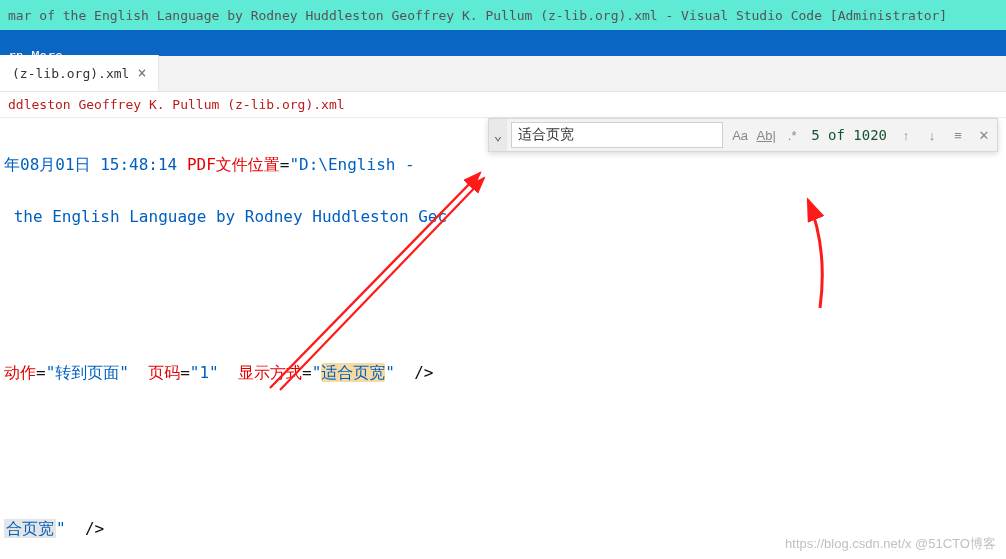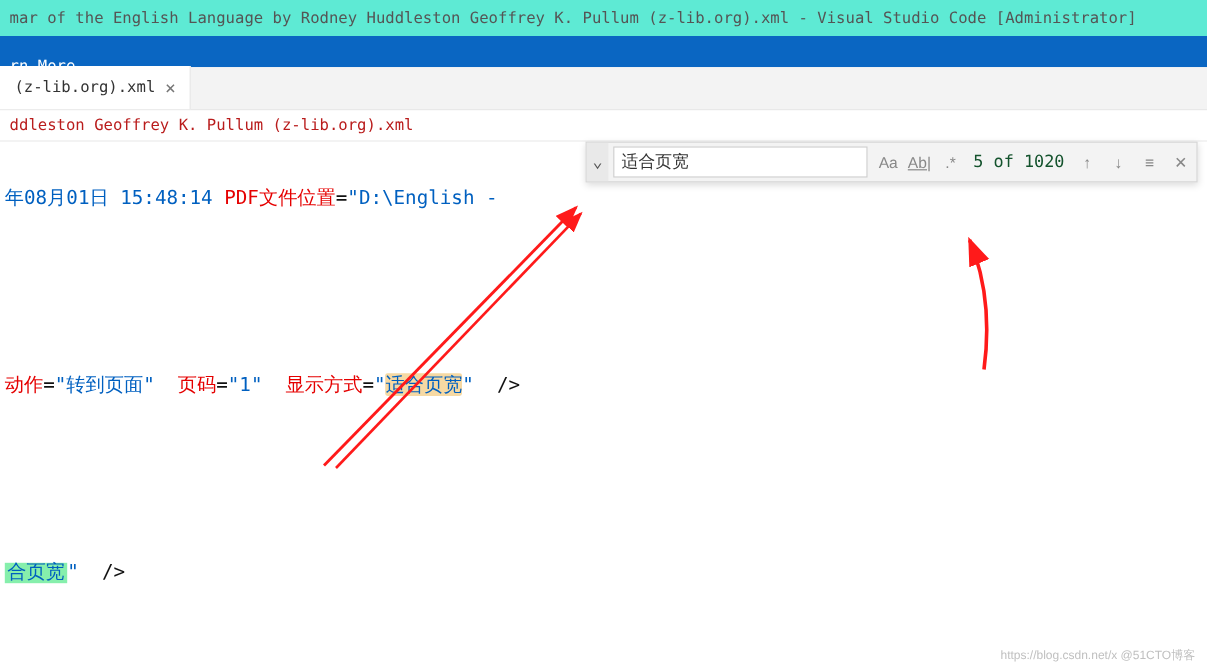--- a/index.html
+++ b/index.html
@@ -38,21 +38,21 @@
   .editor {
     position:relative; font-family:Consolas,"Microsoft YaHei",monospace;
     font-size:16px; line-height:26px; padding:8px 4px; white-space:pre;
     color:#333; overflow:hidden;
   }
   .ln  { display:block; }
   .red { color:#e50000; }
   .blu { color:#0060c0; }
   .blk { color:#111; }
   .hl  { background:#f6d9a3; border-radius:2px; }
-  .hl2 { background:#86efac;font-family:Liberation Serif, serif; }
+  .hl2 { background:#e5e5e5; }
   
   .find-widget {
     position:absolute; top:0; right:8px;
     width:510px; background:#f3f3f3;
     border:1px solid #d7d7d7;
     box-shadow:0 2px 6px rgba(0,0,0,0.15);
     display:flex; font-size:14px; z-index:5;
   }
   .find-toggle {
     width:18px; display:flex; align-items:center; justify-content:center;
@@ -71,21 +71,21 @@
     color:#888; font-size:13px; cursor:pointer; border-radius:3px;
     font-family:"Segoe UI",sans-serif;
   }
   .count { color:#14532d; padding:0 6px; white-space:nowrap; }
   .sep { width:6px; }
   
   .anno { position:absolute; left:0; top:0; pointer-events:none; z-index:6; }
   .editor-wrap { position:relative; height:calc(559px - 30px - 26px - 36px - 26px); }
   .watermark {
     position:absolute; right:10px; bottom:6px; color:#c0c0c0;
-    font-size:10px; font-family:"Segoe UI",sans-serif;
+    font-size:13px; font-family:"Segoe UI",sans-serif;
   }
 </style>
 </head>
 <body>
 
 <div class="title-bar">
   <span>mar of the English Language by Rodney Huddleston Geoffrey K. Pullum (z-lib.org).xml - Visual Studio Code [Administrator]</span>
 </div>
 
 <div class="blue-bar">
@@ -119,20 +119,21 @@
         <span class="ico">↑</span>
         <span class="ico">↓</span>
         <span class="ico">≡</span>
         <span class="ico">✕</span>
       </div>
     </div>
   </div>
 
   <div class="editor">
 <span class="ln"><span class="blu">年08月01日 15:48:14</span>&nbsp;<span class="red">PDF文件位置</span><span class="blk">=</span><span class="blu">"</span><span class="blu">D:\English -</span></span>
+<span class="ln"><span class="blu"> the English Language by Rodney Huddleston Gec</span></span>
 <span class="ln">&nbsp;</span>
 <span class="ln">&nbsp;</span>
 <span class="ln"><span class="red">动作</span><span class="blk">=</span><span class="blu">"</span><span class="blu">转到页面</span><span class="blu">"</span>&nbsp;&nbsp;<span class="red">页码</span><span class="blk">=</span><span class="blu">"</span><span class="blu">1</span><span class="blu">"</span>&nbsp;&nbsp;<span class="red">显示方式</span><span class="blk">=</span><span class="blu">"</span><span class="blu hl">适合页宽</span><span class="blu">"</span>&nbsp;&nbsp;<span class="blk">/&gt;</span></span>
 <span class="ln">&nbsp;</span>
 <span class="ln">&nbsp;</span>
 <span class="ln"><span class="blu hl2" style="padding:0 2px">合页宽</span><span class="blu">"</span>&nbsp;&nbsp;<span class="blk">/&gt;</span></span>
 
 
 
 

